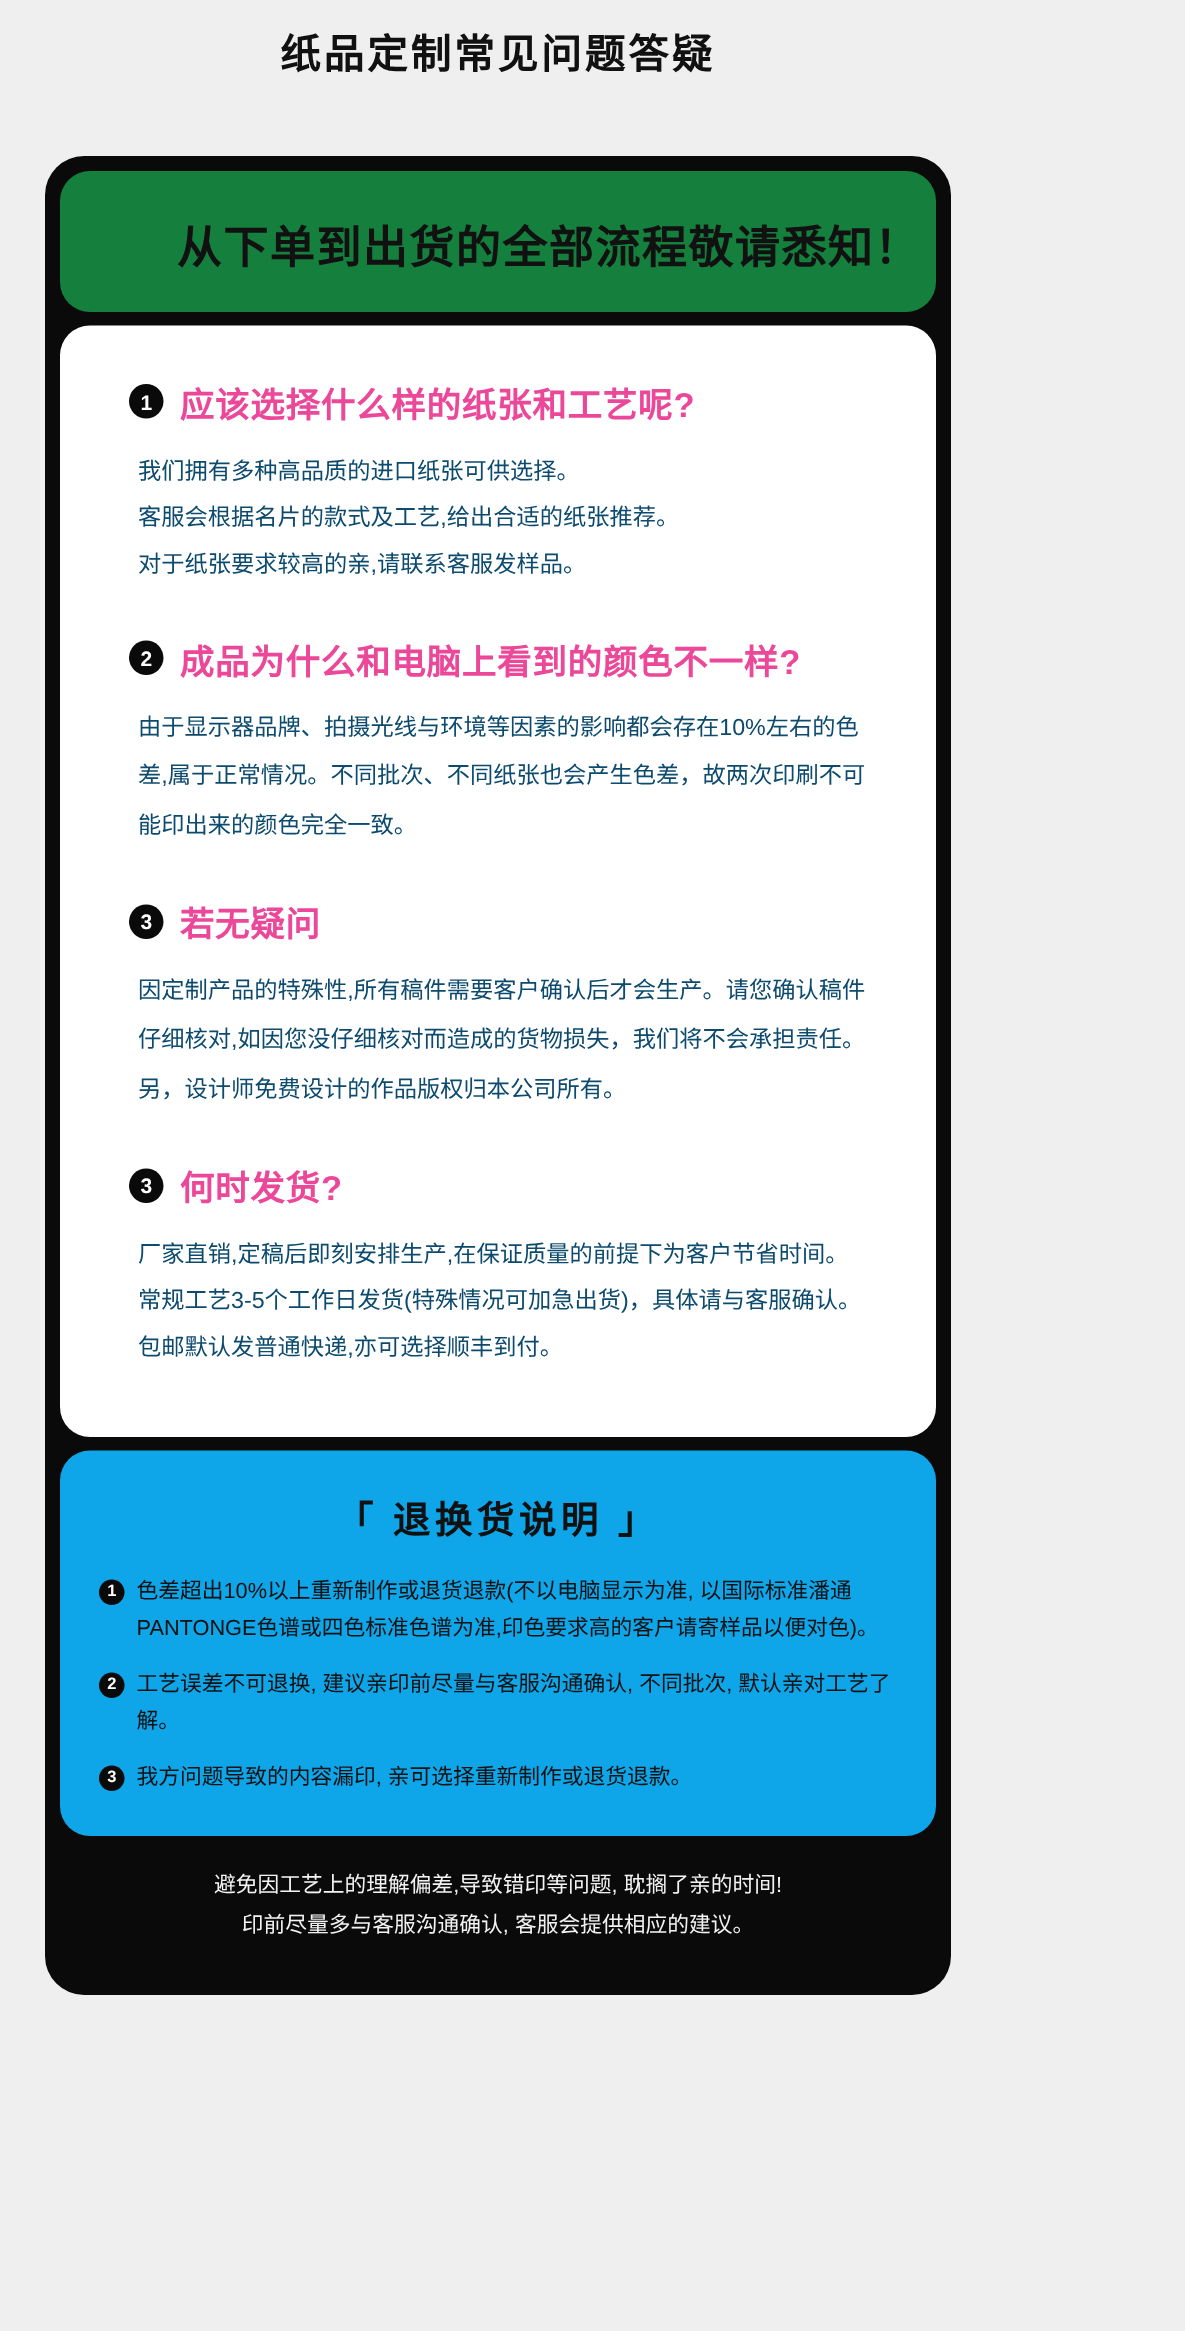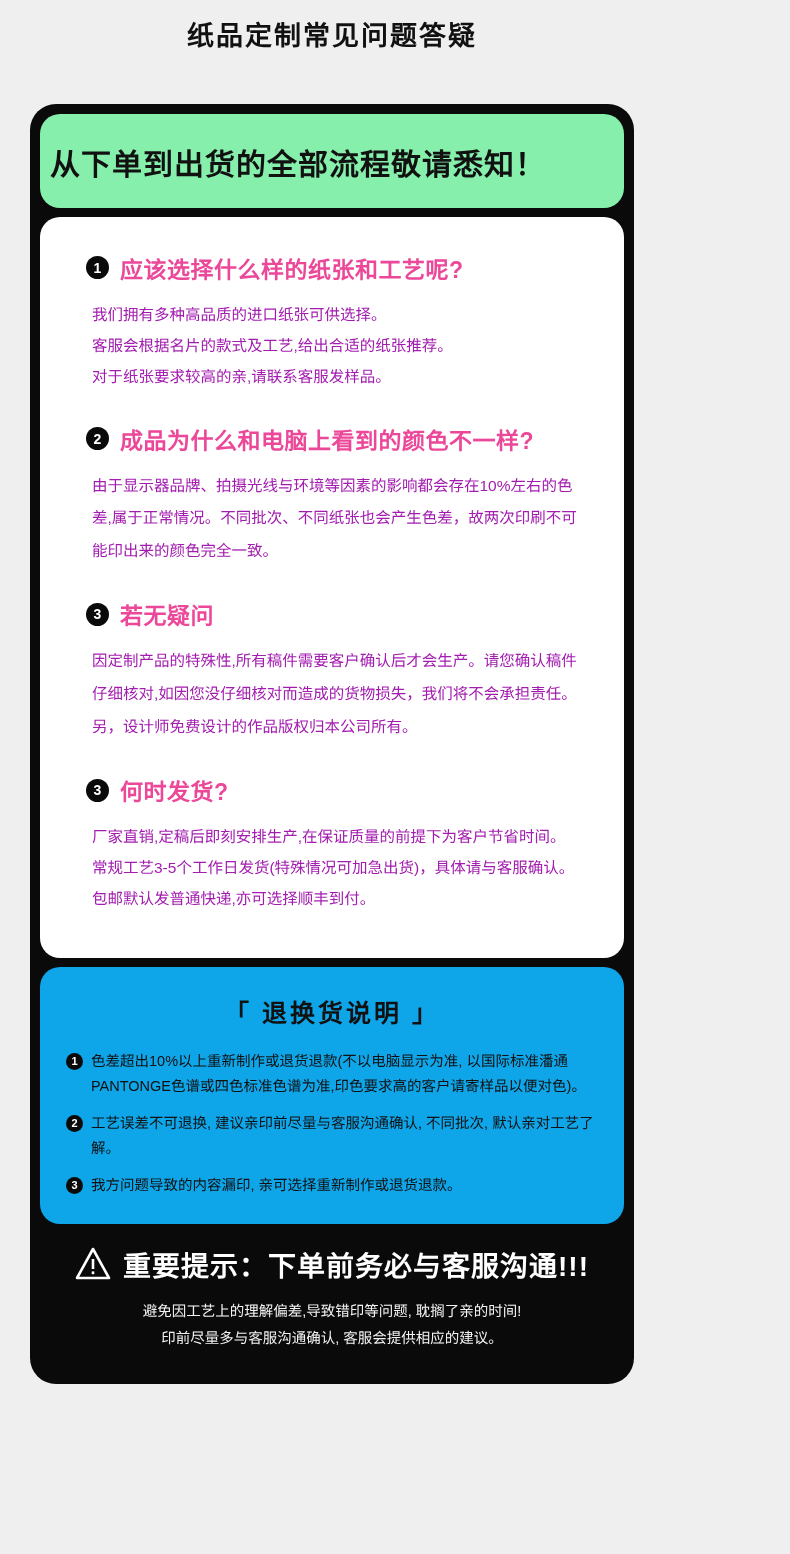--- a/index.html
+++ b/index.html
@@ -37,23 +37,23 @@
   
   .card {
     margin: 48px 30px 0 30px;
     background: #0a0a0a;
     border-radius: 26px;
     padding: 10px;
     box-sizing: border-box;
   }
 
   .banner {
-    background: #86efac;
+    background: #15803d;
     border-radius: 20px;
-    text-align: left;
+    text-align: right;
     padding: 26px 10px 24px 10px;
     box-sizing: border-box;
   }
   .banner-text {
     font-size: 30px;
     font-weight: bold;
     letter-spacing: 1px;
     color: #111;
   }
 
@@ -90,21 +90,21 @@
   }
   .q-text {
     font-size: 23px;
     font-weight: bold;
     color: #ec4899;
     letter-spacing: .5px;
   }
   .a-text {
     font-size: 15.5px;
     line-height: 2.0;
-    color: #a21caf;
+    color: #0c4a6e;
     padding-left: 6px;
     white-space: pre-line;
   }
   .a-text.wide { line-height: 2.1; }
 
   
   .returns {
     background: #0ea5e9;
     border-radius: 20px;
     margin-top: 9px;
@@ -234,30 +234,20 @@
 
         <div class="returns-row">
           <span class="num-badge">3</span>
           <span class="rtext">我方问题导致的内容漏印, 亲可选择重新制作或退货退款。</span>
         </div>
 
       </div>
     </div>
 
     <div class="notice">
-      <div class="notice-head">
-        <span>
-          <svg class="warn-icon" width="36" height="33" viewBox="0 0 36 33" aria-hidden="true">
-            <path d="M18 2 L34 31 L2 31 Z" fill="none" stroke="#ffffff" stroke-width="2.6" stroke-linejoin="round"></path>
-            <rect x="16.7" y="12" width="2.6" height="10" fill="#ffffff"></rect>
-            <rect x="16.7" y="24.4" width="2.6" height="2.8" fill="#ffffff"></rect>
-          </svg>
-        </span>
-        <span class="notice-title">重要提示：下单前务必与客服沟通!!!</span>
-      </div>
       <div class="notice-line">避免因工艺上的理解偏差,导致错印等问题, 耽搁了亲的时间!</div>
       <div class="notice-line">印前尽量多与客服沟通确认, 客服会提供相应的建议。</div>
     </div>
 
   </div>
 
   <div class="bottom-space"></div>
 </div>
 
 </body></html>

